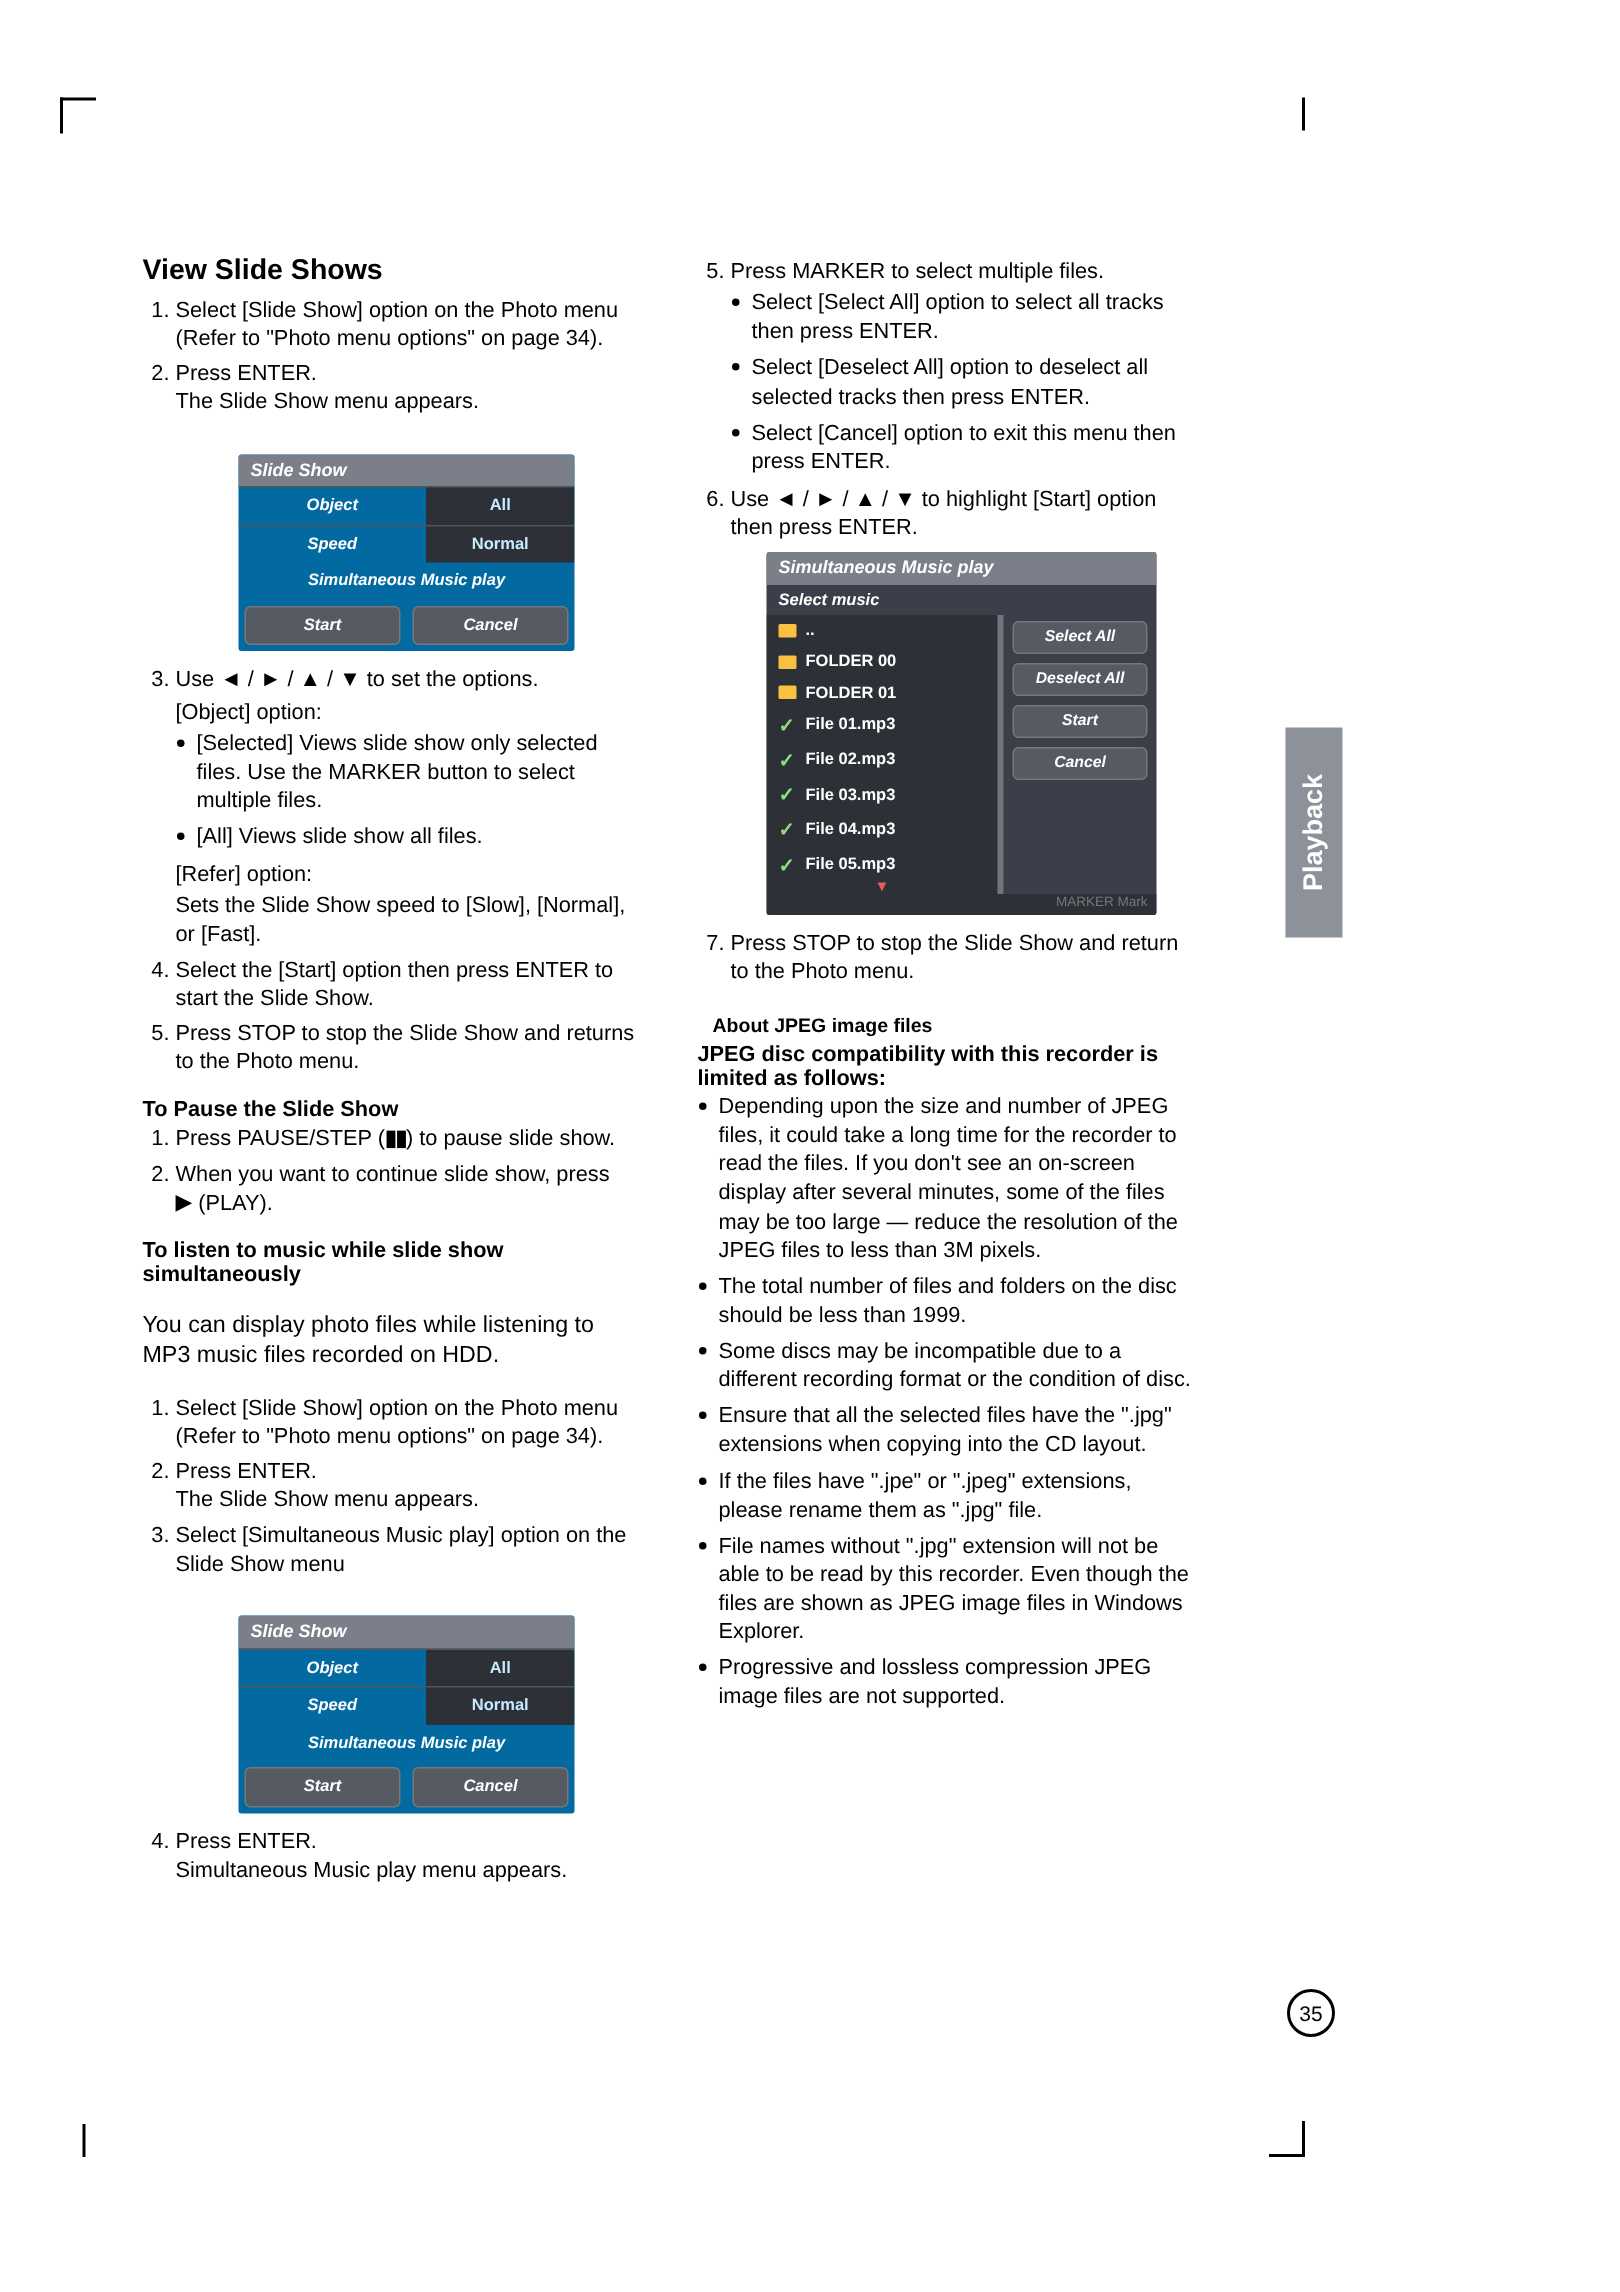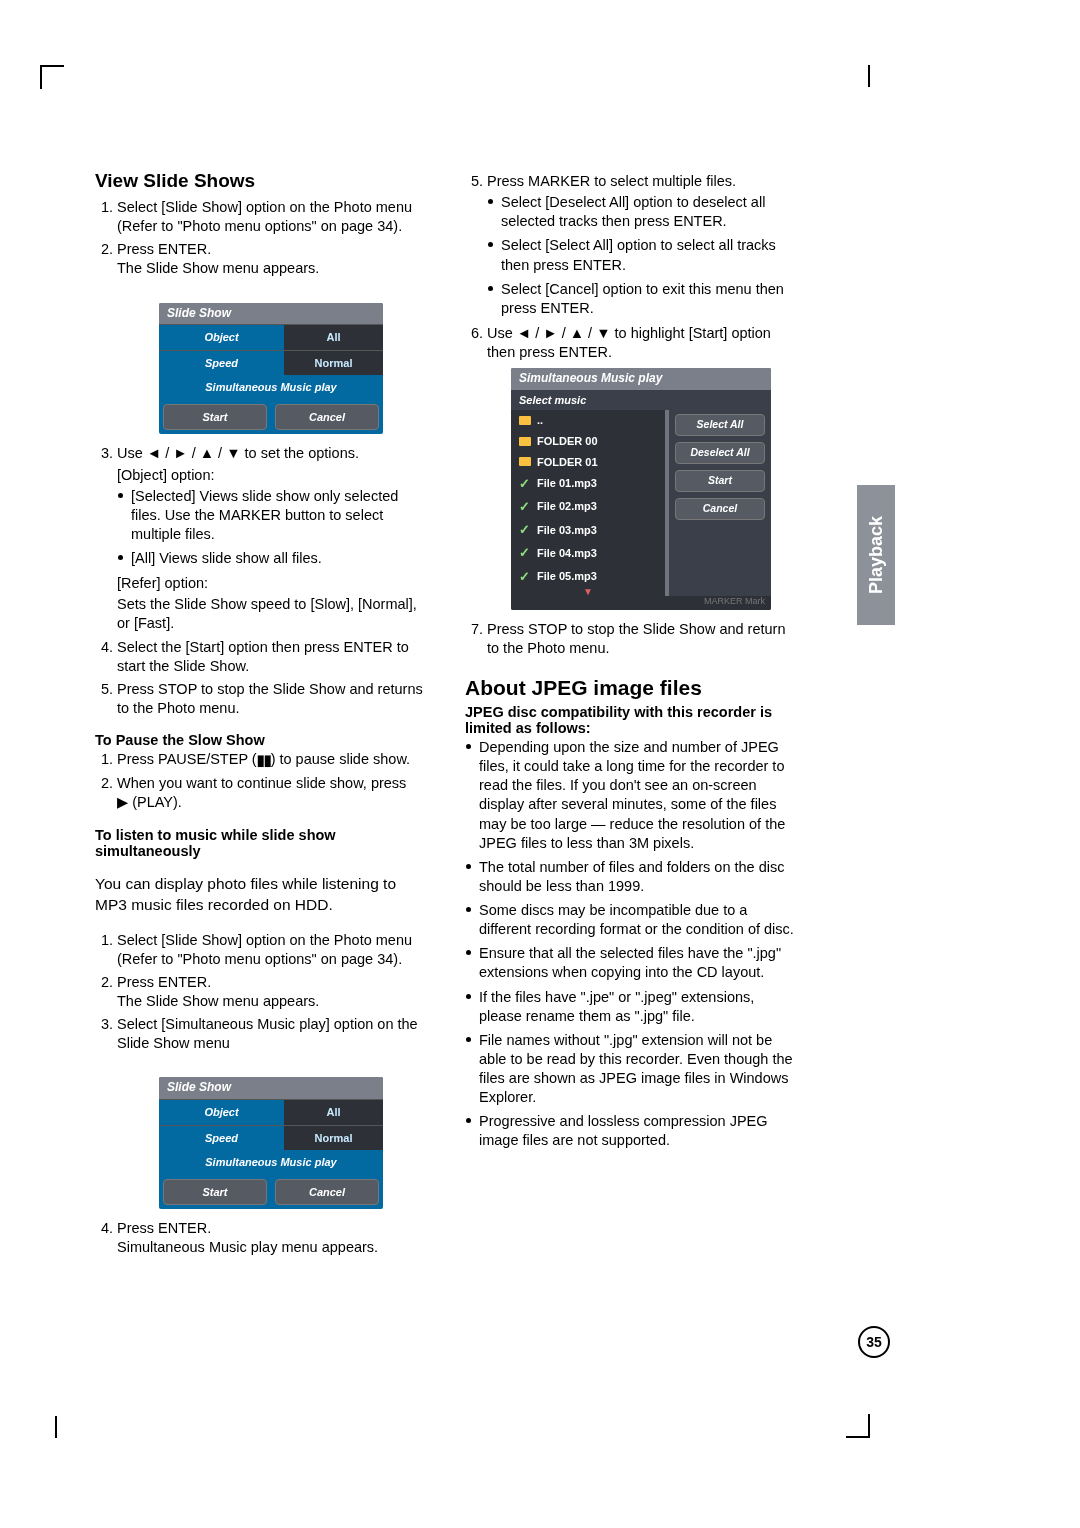--- a/index.html
+++ b/index.html
@@ -21,21 +21,21 @@
     position: absolute;
     top: 170px;
     left: 95px;
     width: 700px;
     display: flex;
     gap: 40px;
   }
   .col { flex: 1 1 0; min-width: 0; }
 
   h2 { font-size: 19px; font-weight: bold; margin: 0 0 6px 0; }
-  h3 { font-size: 21px; font-weight: bold; margin: 18px 0 4px 0; }
+  h3 { font-size: 13px; font-weight: bold; margin: 18px 0 4px 10px; }
   .boldline { font-weight: bold; font-size: 14.5px; margin: 14px 0 2px 0; }
   p, li { font-size: 14.5px; line-height: 1.32; }
   ol { margin: 2px 0 0 0; padding-left: 22px; }
   ol li { margin-bottom: 4px; padding-left: 0; }
   .sub { margin: 2px 0 2px 0; padding-left: 0; }
   ul.bul { list-style: none; margin: 2px 0 6px 0; padding-left: 14px; }
   ul.bul li { position: relative; margin-bottom: 5px; }
   ul.bul li::before {
     content: ""; position:absolute; left:-13px; top:6px;
     width:5px; height:5px; background:#000; border-radius:50%;
@@ -83,21 +83,21 @@
     position:absolute; right:185px; top:485px;
     width:38px; height:140px; background:#8d9199; color:#fff;
     writing-mode: vertical-rl; transform: rotate(180deg);
     text-align:center; font-size:18px; font-weight:bold;
     display:flex; align-items:center; justify-content:center;
   }
   .pagenum {
     position:absolute; right:190px; bottom:170px;
     width:28px; height:28px; border:2.5px solid #000; border-radius:50%;
     display:flex; align-items:center; justify-content:center;
-    font-size:14px; font-weight:bold;
+    font-size:14px; font-weight:normal;
   }
 </style>
 </head>
 <body>
 
 <div class="crop-tl"></div>
 <div class="crop-tr"></div>
 <div class="crop-bl"></div>
 <div class="crop-br"></div>
 
@@ -138,21 +138,21 @@
           <li>[Selected] Views slide show only selected files. Use the MARKER button to select multiple files.</li>
           <li>[All] Views slide show all files.</li>
         </ul>
         <div class="sub">[Refer] option:</div>
         <div class="sub">Sets the Slide Show speed to [Slow], [Normal], or [Fast].</div>
       </li>
       <li>Select the [Start] option then press ENTER to start the Slide Show.</li>
       <li>Press STOP to stop the Slide Show and returns to the Photo menu.</li>
     </ol>
 
-    <div class="boldline">To Pause the Slow Show</div>
+    <div class="boldline">To Pause the Slide Show</div>
     <ol>
       <li>
         <span>Press PAUSE/STEP (</span><span class="pauseicon">▮▮</span><span>) to pause slide show.</span>
       </li>
       <li>
         <span>When you want to continue slide show, press</span><br>
         <span class="playicon">▶</span><span> (PLAY).</span>
       </li>
     </ol>
 
@@ -189,22 +189,22 @@
         <span>Simultaneous Music play menu appears.</span>
       </li>
     </ol>
   </div>
 
   <div class="col">
     <ol start="5">
       <li>
         <span>Press MARKER to select multiple files.</span>
         <ul class="bul">
+          <li>Select [Select All] option to select all tracks then press ENTER.</li>
           <li>Select [Deselect All] option to deselect all selected tracks then press ENTER.</li>
-          <li>Select [Select All] option to select all tracks then press ENTER.</li>
           <li>Select [Cancel] option to exit this menu then press ENTER.</li>
         </ul>
       </li>
       <li>
         <span class="arrow">Use ◄ / ► / ▲ / ▼ to highlight [Start] option then press ENTER.</span>
         
         <div class="osd2">
           <div class="title">Simultaneous Music play</div>
           <div class="subtitle">Select  music</div>
           <div class="body">

